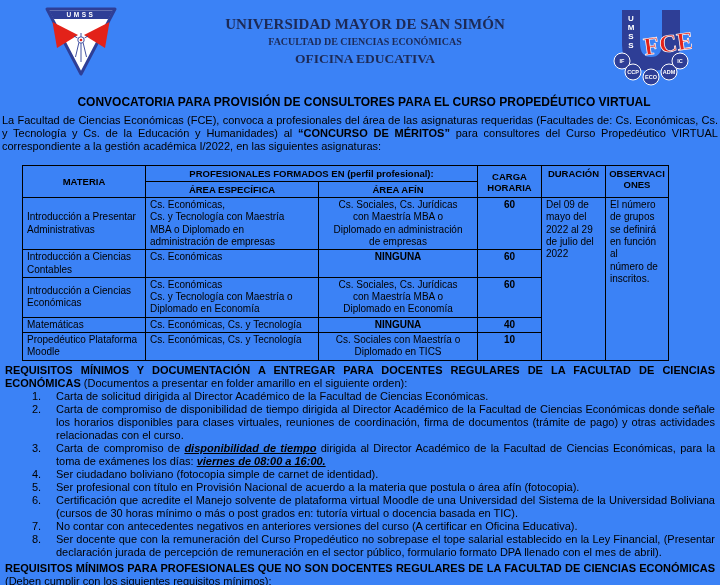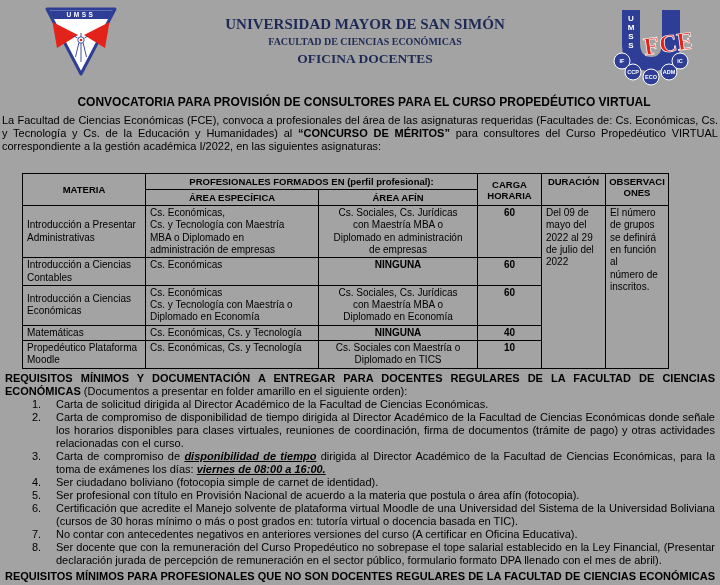--- a/index.html
+++ b/index.html
@@ -1,30 +1,30 @@
 <!DOCTYPE html>
 <html><head>
 <meta charset="utf-8">
 <style>
   html,body{margin:0;padding:0;background:#fff;}
-  .page{position:relative;width:720px;height:585px;overflow:hidden;background:#a3a3a3;
+  .page{position:relative;width:720px;height:585px;overflow:hidden;background:#3b82f6;
         font-family:"Liberation Sans",sans-serif;color:#000;}
   
   .hdr{display:flex;align-items:flex-start;justify-content:space-between;padding:7px 28px 0 42px;}
   .univ{flex:1;text-align:center;font-family:"Liberation Serif",serif;font-weight:bold;
         color:#1d2a56;padding-top:9px;}
   .univ .l1{font-size:15px;line-height:17px;}
   .univ .l2{font-size:10px;line-height:17px;}
   .univ .l3{font-size:13.5px;line-height:17px;}
   
   .title{margin-top:9px;text-align:center;font-weight:bold;font-size:12px;line-height:13.5px;margin-left:8px;}
   
   .intro{margin:4px 0 0 0;padding:0 2px;text-align:justify;font-size:11px;line-height:13.2px;}
   
-  table.t{width:646px;margin:20px 0 1px 22px;border-collapse:collapse;table-layout:fixed;}
+  table.t{width:646px;margin:12px 0 1px 22px;border-collapse:collapse;table-layout:fixed;}
   .t th,.t td{border:1px solid #000;}
   .t th{font-size:9.5px;line-height:11px;text-align:center;padding:2px 2px;vertical-align:top;}
   .t th.mid{vertical-align:middle;}
   .t td{font-size:10px;line-height:12.3px;padding:1px 4px;vertical-align:top;}
   .t td.materia{vertical-align:middle;}
   .t .center{text-align:center;}
   .t .bold{font-weight:bold;}
   .t .ml{white-space:pre-line;}
   .t th.obs{overflow-wrap:anywhere;}
   
@@ -57,21 +57,21 @@
         <line x1="36.8" y1="36" x2="33.5" y2="50"></line>
         <line x1="41.2" y1="36" x2="44.5" y2="50"></line>
         <line x1="39" y1="36.2" x2="39" y2="55"></line>
       </g>
       <circle cx="39" cy="33" r="1.3" fill="#e32219"></circle>
     </svg>
 
     <div class="univ">
       <div class="l1">UNIVERSIDAD MAYOR DE SAN SIMÓN</div>
       <div class="l2">FACULTAD DE CIENCIAS ECONÓMICAS</div>
-      <div class="l3">OFICINA DOCENTES</div>
+      <div class="l3">OFICINA EDUCATIVA</div>
     </div>
 
     <svg width="82" height="80" viewBox="0 0 82 80">
       <path d="M12 3 H30 V36 Q30 50 41 50 Q52 50 52 36 V3 H70 V38 Q70 64 41 64 Q12 64 12 38 Z" fill="#2e3e96"></path>
       <g font-size="8" font-weight="bold" fill="#fff" text-anchor="middle" font-family="Liberation Sans, sans-serif">
         <text x="21" y="14">U</text>
         <text x="21" y="23">M</text>
         <text x="21" y="32">S</text>
         <text x="21" y="41">S</text>
       </g>

